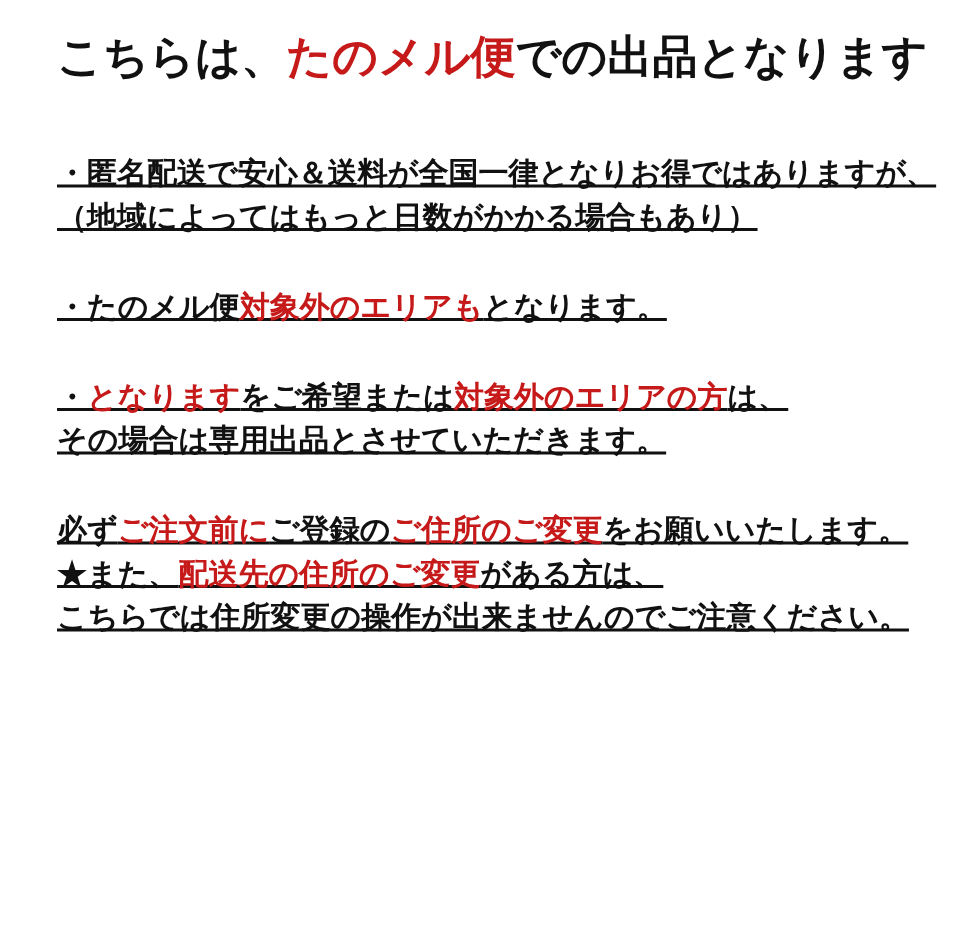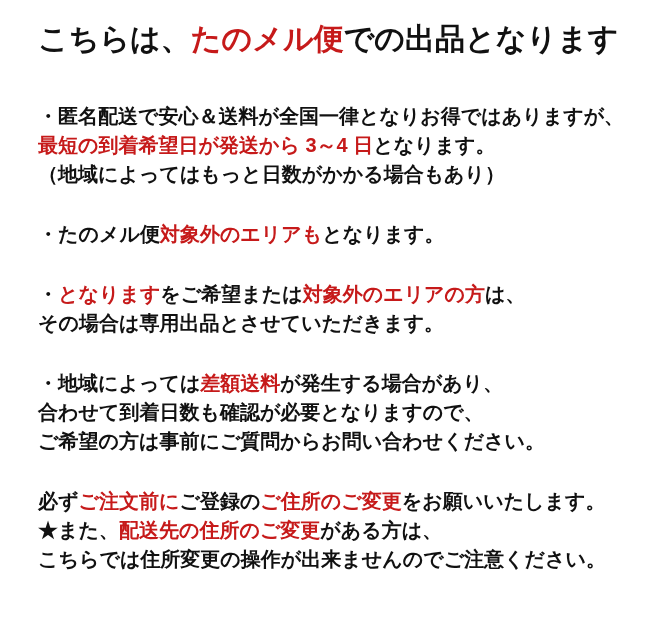--- a/index.html
+++ b/index.html
@@ -25,47 +25,42 @@
     font-weight: 700;
     letter-spacing: 0px;
     white-space: nowrap;
   }
   .para {
     margin: 0 0 31px 0;
     font-size: 20px;
     line-height: 29px;
     font-weight: 700;
     letter-spacing: 0px;
+    text-decoration: underline;
   }
   .para:last-child { margin-bottom: 0; }
   .line { white-space: nowrap; }
   .red { color: var(--accent, #c61a1a); }
 </style>
 </head>
 <body>
 
 <div class="page">
   <h1 class="title"><span>こちらは、</span><span class="red">たのメル便</span><span>での出品となります</span></h1>
   <div>
       <div class="para">
         <div class="line"><span>・匿名配送で安心＆送料が全国一律となりお得ではありますが、</span></div>
-        <div class="line"><span class="red">最短の到着希望日が発送から 3～4 日</span><span>となります。</span></div>
         <div class="line"><span>（地域によってはもっと日数がかかる場合もあり）</span></div>
       </div>
       <div class="para">
         <div class="line"><span>・たのメル便</span><span class="red">対象外のエリアも</span><span>となります。</span></div>
       </div>
       <div class="para">
         <div class="line"><span>・</span><span class="red">となります</span><span>をご希望または</span><span class="red">対象外のエリアの方</span><span>は、</span></div>
         <div class="line"><span>その場合は専用出品とさせていただきます。</span></div>
       </div>
       <div class="para">
-        <div class="line"><span>・地域によっては</span><span class="red">差額送料</span><span>が発生する場合があり、</span></div>
-        <div class="line"><span>合わせて到着日数も確認が必要となりますので、</span></div>
-        <div class="line"><span>ご希望の方は事前にご質問からお問い合わせください。</span></div>
-      </div>
-      <div class="para">
         <div class="line"><span>必ず</span><span class="red">ご注文前に</span><span>ご登録の</span><span class="red">ご住所のご変更</span><span>をお願いいたします。</span></div>
         <div class="line"><span>★また、</span><span class="red">配送先の住所のご変更</span><span>がある方は、</span></div>
         <div class="line"><span>こちらでは住所変更の操作が出来ませんのでご注意ください。</span></div>
       </div>
     </div>
 </div>
 
 </body></html>

